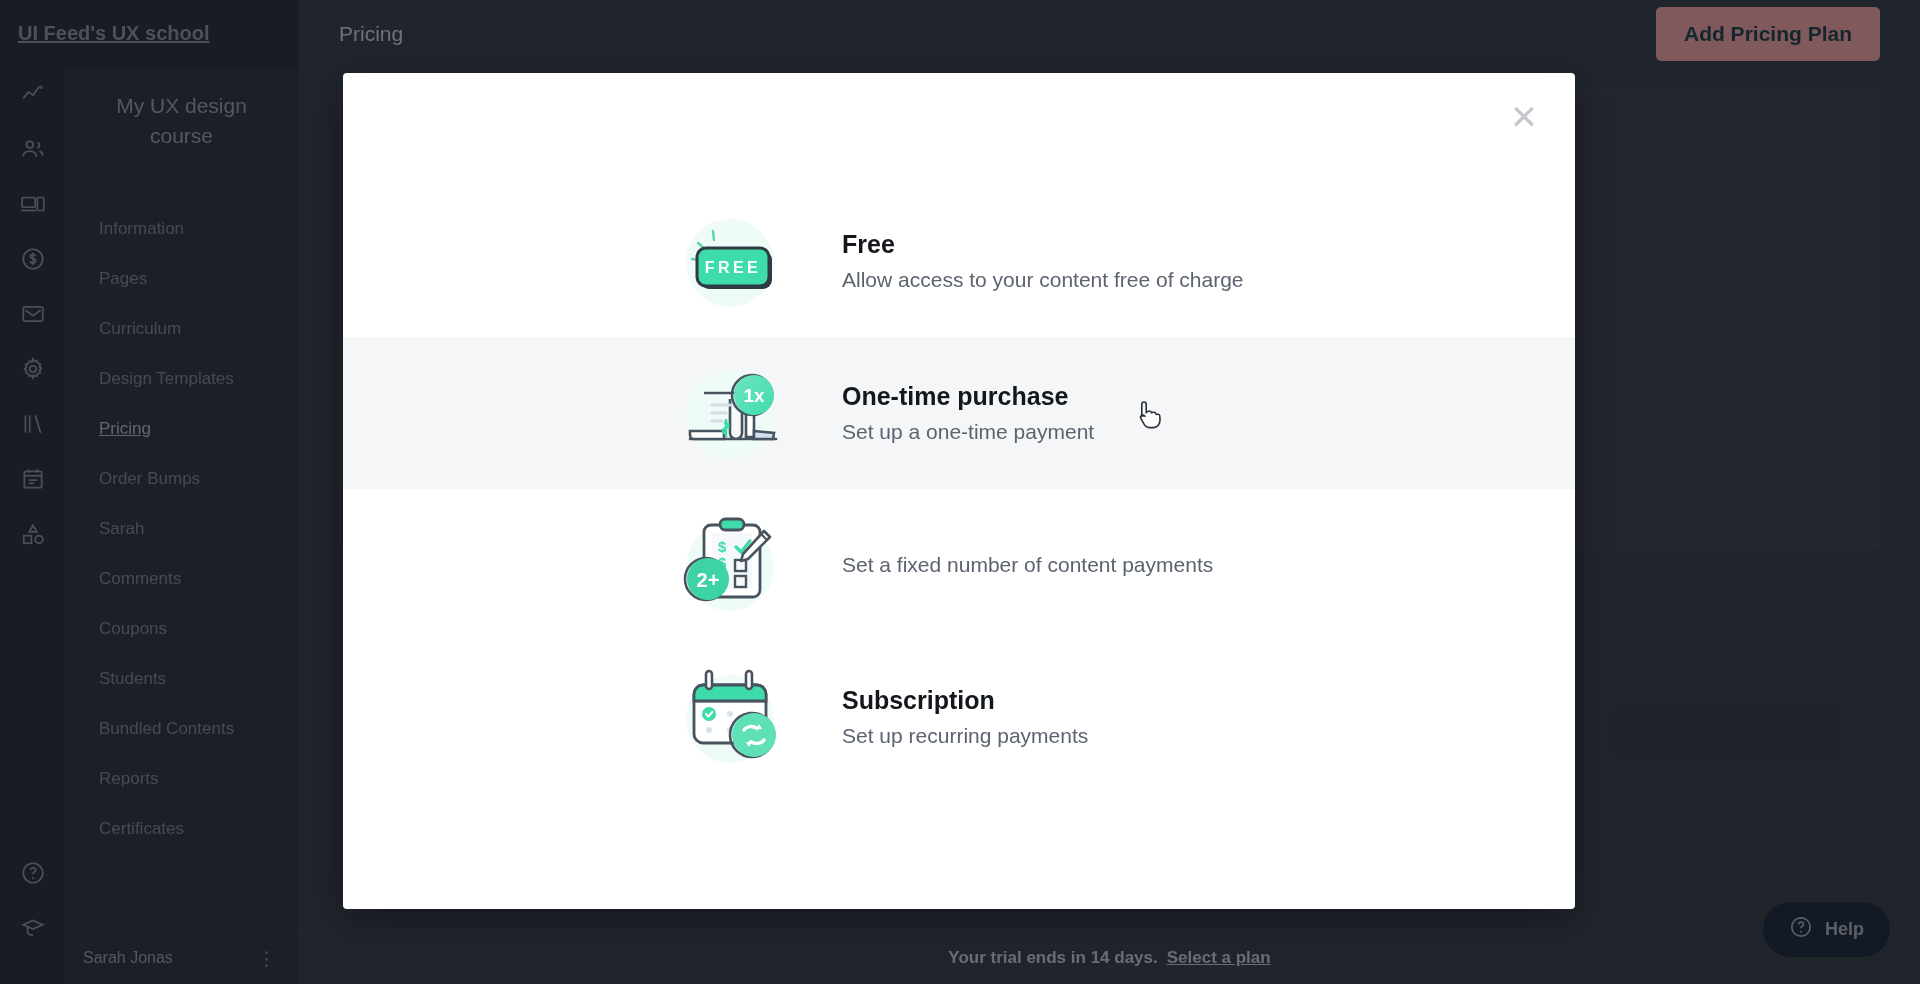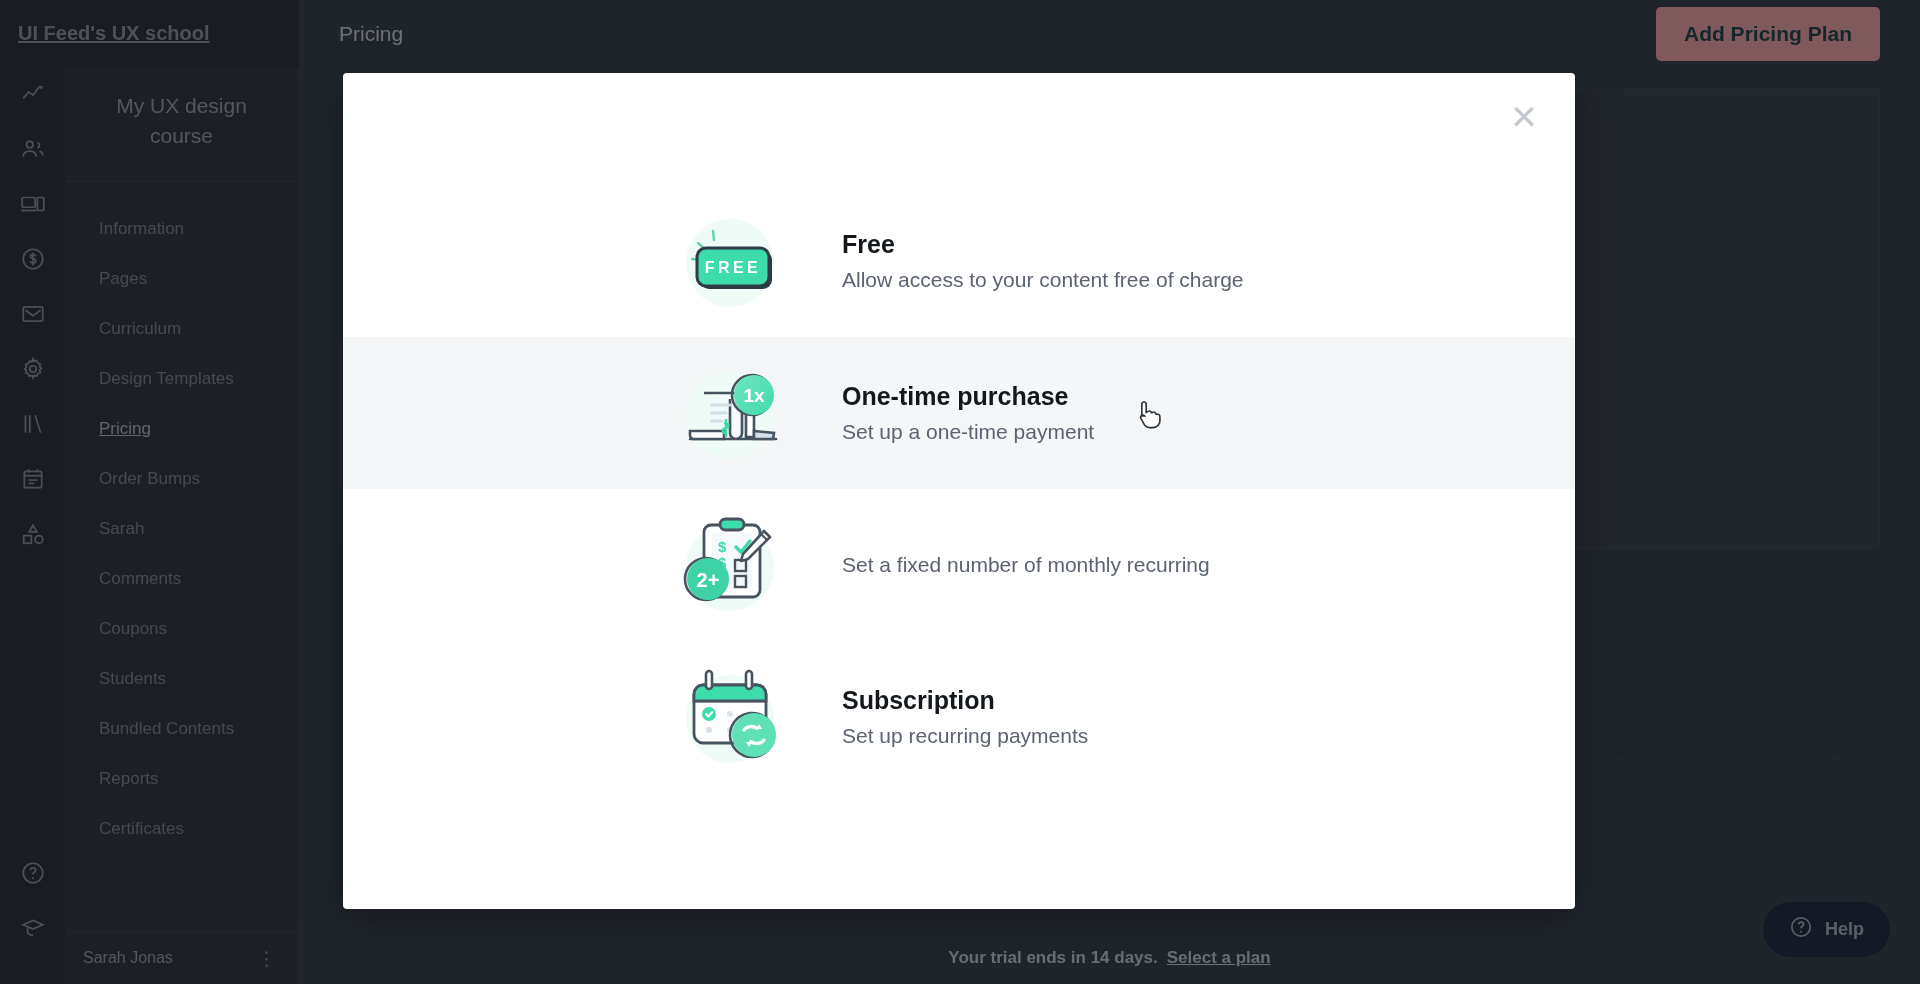--- a/index.html
+++ b/index.html
@@ -368,21 +368,21 @@
           <rect x="67" y="55" width="11" height="11" fill="none" stroke="#47535e" stroke-width="2.4"></rect>
           <rect x="67" y="71" width="11" height="11" fill="none" stroke="#47535e" stroke-width="2.4"></rect>
           <path d="M96 26l6 6-22 22-7 2 2-7z" fill="#ffffff" stroke="#47535e" stroke-width="2.6" stroke-linejoin="round"></path>
           <path d="M93 29l6 6" stroke="#47535e" stroke-width="2.2"></path>
           <circle cx="38" cy="74" r="21" fill="none" stroke="#47535e" stroke-width="2.6"></circle>
           <circle cx="40" cy="74" r="21" fill="#3ed3a6"></circle>
           <text x="40" y="82" text-anchor="middle" font-family="'Liberation Sans',sans-serif" font-size="20" font-weight="bold" fill="#ffffff">2+</text>
         </svg>
       </div>
       <div class="opt-txt">
-        <div class="opt-sub">Set a fixed number of monthly recurring</div>
+        <div class="opt-sub">Set a fixed number of content payments</div>
       </div>
     </div>
 
     <div class="opt">
       <div class="opt-art">
         <svg width="128" height="120" viewBox="0 0 128 120">
           <circle cx="62" cy="62" r="44" fill="#effbf7"></circle>
           <rect x="26" y="28" width="72" height="58" rx="9" fill="#ffffff" stroke="#47535e" stroke-width="2.8"></rect>
           <path d="M26 44h72" stroke="#47535e" stroke-width="2.6"></path>
           <path d="M26 37a9 9 0 019-9h54a9 9 0 019 9v7H26z" fill="#3fdcab" stroke="#47535e" stroke-width="2.8"></path>

